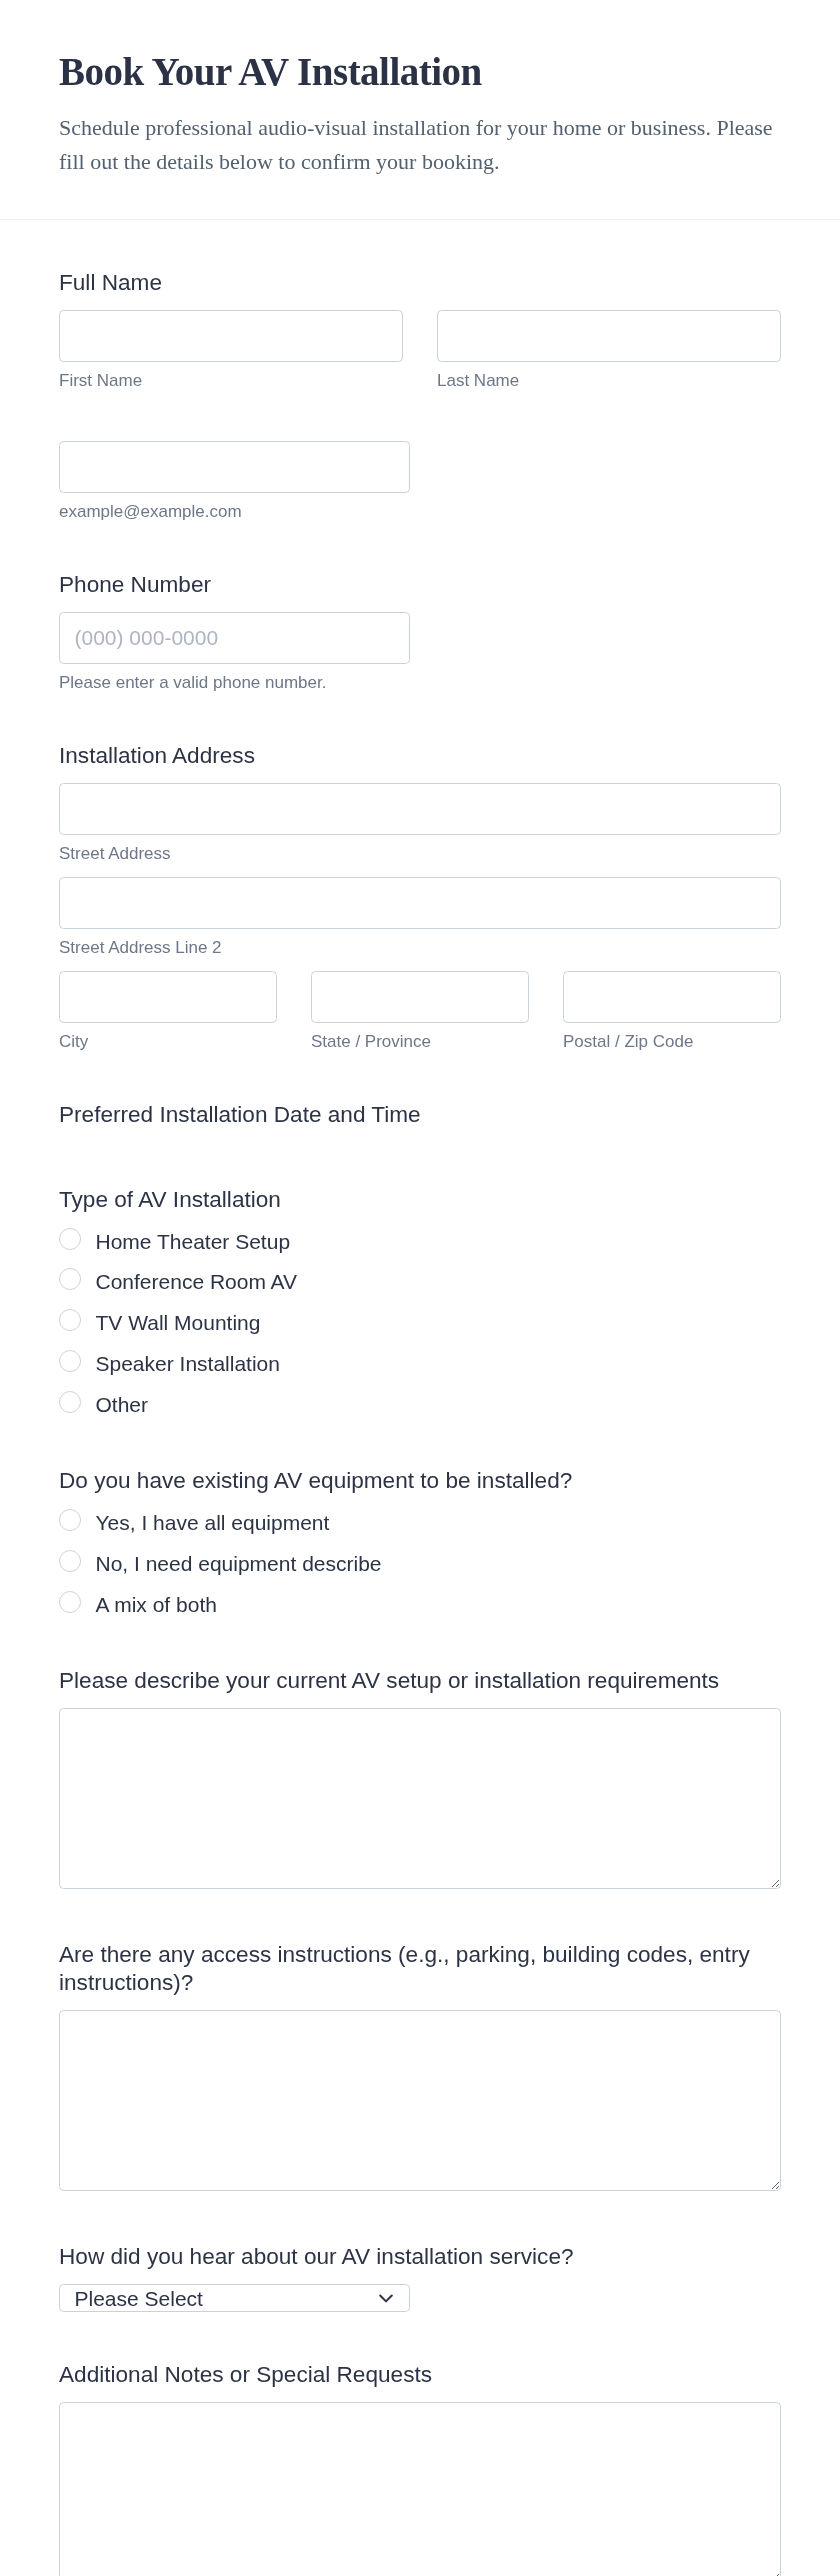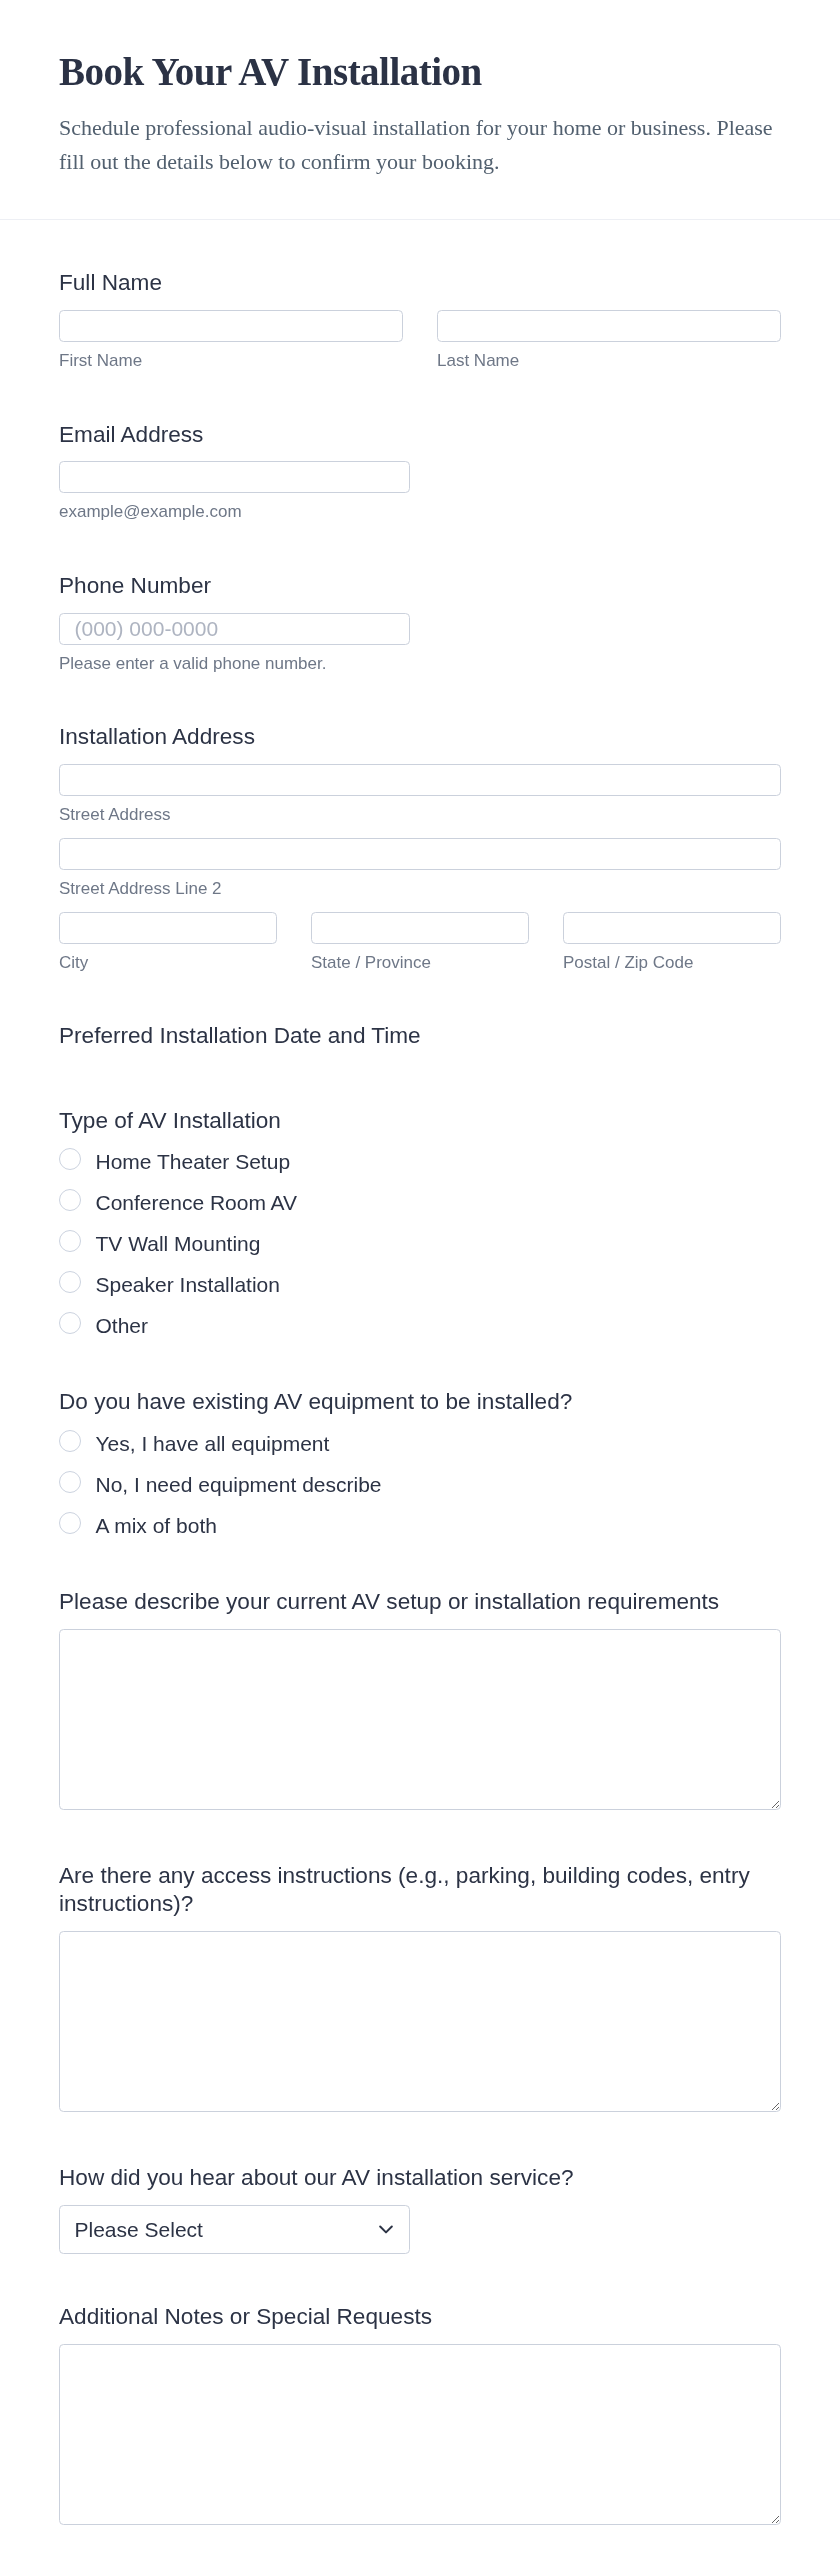--- a/index.html
+++ b/index.html
@@ -46,21 +46,21 @@
   .control { margin-top: 12.6px; }
   .sublabel {
     font-size: 17px;
     color: #6e7787;
     margin-top: 9px;
     line-height: 1.2;
   }
 
   input.text {
     width: 100%;
-    height: 32px;
+    height: 52px;
     border: 1.8px solid #cbd1dc;
     border-radius: 4.5px;
     padding: 0 14.5px;
     font-family: inherit;
     font-size: 21px;
     color: #2c3345;
     background: #fff;
     outline: none;
   }
   input.text::placeholder { color: #aeb4c1; }
@@ -100,21 +100,21 @@
     background: #fff;
   }
   .radio-label { font-size: 21px; color: #2c3345; line-height: 1.3; }
 
   
   .select-wrap { position: relative; width: 351px; }
   select.select {
     appearance: none;
     -webkit-appearance: none;
     width: 100%;
-    height: 49px;
+    height: 28px;
     border: 1.8px solid #cbd1dc;
     border-radius: 4.5px;
     padding: 0 43px 0 14.5px;
     font-family: inherit;
     font-size: 21px;
     color: #2c3345;
     background: #fff;
     outline: none;
     cursor: pointer;
   }
@@ -148,21 +148,20 @@
         <div class="sublabel">First Name</div>
       </div>
       <div class="col">
         <input class="text" type="text" style="">
         <div class="sublabel">Last Name</div>
       </div>
     </div>
   </div>
 
   <div class="form-line">
-    <div class="q-label">Email Address</div>
     <div class="control">
       <div class="half">
         <input class="text" type="text" style="">
         <div class="sublabel">example@example.com</div>
       </div>
     </div>
   </div>
 
   <div class="form-line">
     <div class="q-label">Phone Number</div>

